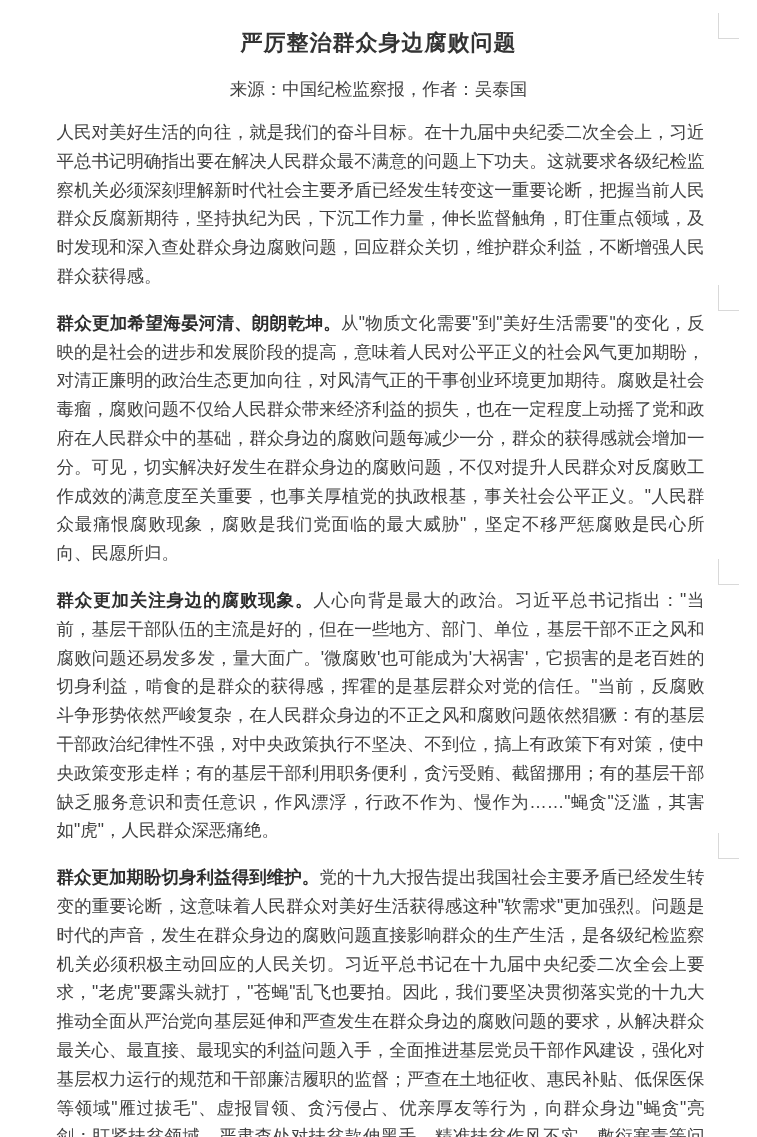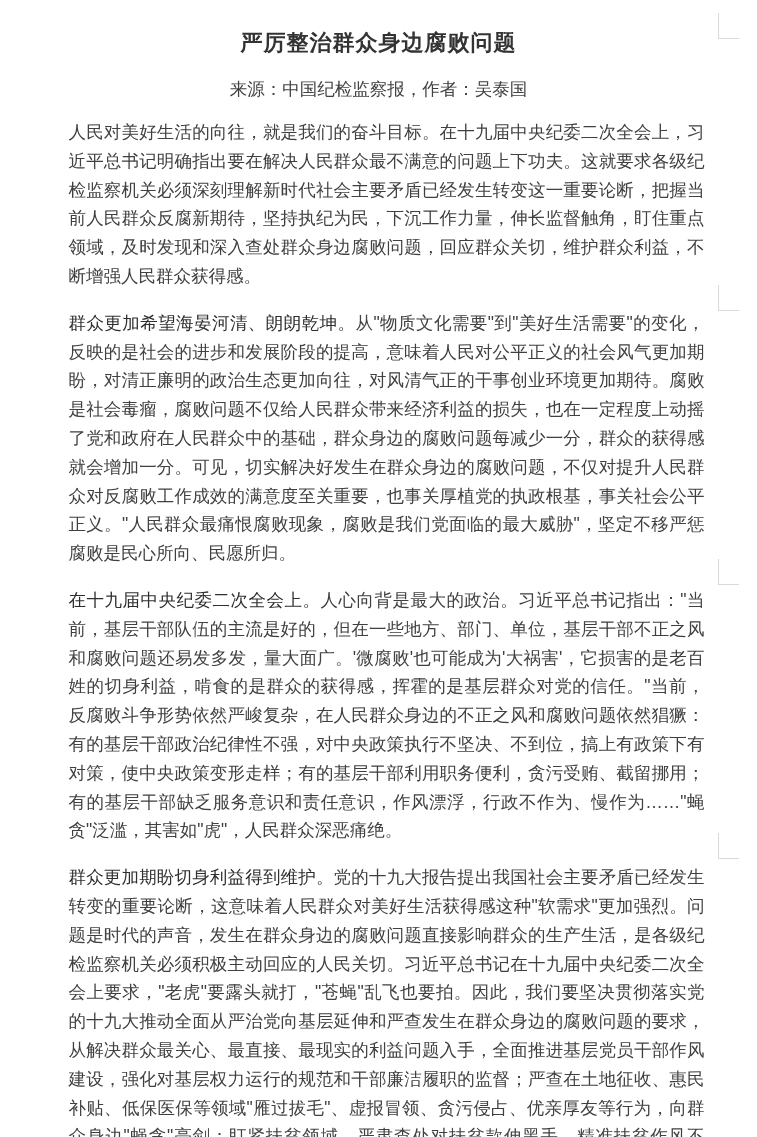--- a/index.html
+++ b/index.html
@@ -40,25 +40,25 @@
   .article{
     margin-top:16px;
     padding:0 36px;
     color:var(--body-text);
     font-size:17.5px;
     line-height:28.8px;
     text-align:justify;
     text-justify:inter-ideograph;
   }
   .article p{
-    margin:0 0 18px 16px;
+    margin:0 0 18px 4px;
   }
   .article p:last-child{margin-bottom:0;}
   .para-lead{
-    font-weight:normal;
+    font-weight:bold;
     color:#2e2e2e;
   }
   .corner-mark{
     position:absolute;
     left:701px;
     width:21px;
     height:26px;
     border-left:1px solid var(--corner-mark);
     border-bottom:1px solid var(--corner-mark);
     pointer-events:none;
@@ -83,20 +83,20 @@
   <div class="doc-byline">来源：中国纪检监察报，作者：吴泰国</div>
 
   <div class="article">
     <p>
       <span>人民对美好生活的向往，就是我们的奋斗目标。在十九届中央纪委二次全会上，习近平总书记明确指出要在解决人民群众最不满意的问题上下功夫。这就要求各级纪检监察机关必须深刻理解新时代社会主要矛盾已经发生转变这一重要论断，把握当前人民群众反腐新期待，坚持执纪为民，下沉工作力量，伸长监督触角，盯住重点领域，及时发现和深入查处群众身边腐败问题，回应群众关切，维护群众利益，不断增强人民群众获得感。</span>
     </p>
     <p>
       <span class="para-lead">群众更加希望海晏河清、朗朗乾坤。</span><span>从"物质文化需要"到"美好生活需要"的变化，反映的是社会的进步和发展阶段的提高，意味着人民对公平正义的社会风气更加期盼，对清正廉明的政治生态更加向往，对风清气正的干事创业环境更加期待。腐败是社会毒瘤，腐败问题不仅给人民群众带来经济利益的损失，也在一定程度上动摇了党和政府在人民群众中的基础，群众身边的腐败问题每减少一分，群众的获得感就会增加一分。可见，切实解决好发生在群众身边的腐败问题，不仅对提升人民群众对反腐败工作成效的满意度至关重要，也事关厚植党的执政根基，事关社会公平正义。"人民群众最痛恨腐败现象，腐败是我们党面临的最大威胁"，坚定不移严惩腐败是民心所向、民愿所归。</span>
     </p>
     <p>
-      <span class="para-lead">在十九届中央纪委二次全会上。</span><span>人心向背是最大的政治。习近平总书记指出："当前，基层干部队伍的主流是好的，但在一些地方、部门、单位，基层干部不正之风和腐败问题还易发多发，量大面广。'微腐败'也可能成为'大祸害'，它损害的是老百姓的切身利益，啃食的是群众的获得感，挥霍的是基层群众对党的信任。"当前，反腐败斗争形势依然严峻复杂，在人民群众身边的不正之风和腐败问题依然猖獗：有的基层干部政治纪律性不强，对中央政策执行不坚决、不到位，搞上有政策下有对策，使中央政策变形走样；有的基层干部利用职务便利，贪污受贿、截留挪用；有的基层干部缺乏服务意识和责任意识，作风漂浮，行政不作为、慢作为……"蝇贪"泛滥，其害如"虎"，人民群众深恶痛绝。</span>
+      <span class="para-lead">群众更加关注身边的腐败现象。</span><span>人心向背是最大的政治。习近平总书记指出："当前，基层干部队伍的主流是好的，但在一些地方、部门、单位，基层干部不正之风和腐败问题还易发多发，量大面广。'微腐败'也可能成为'大祸害'，它损害的是老百姓的切身利益，啃食的是群众的获得感，挥霍的是基层群众对党的信任。"当前，反腐败斗争形势依然严峻复杂，在人民群众身边的不正之风和腐败问题依然猖獗：有的基层干部政治纪律性不强，对中央政策执行不坚决、不到位，搞上有政策下有对策，使中央政策变形走样；有的基层干部利用职务便利，贪污受贿、截留挪用；有的基层干部缺乏服务意识和责任意识，作风漂浮，行政不作为、慢作为……"蝇贪"泛滥，其害如"虎"，人民群众深恶痛绝。</span>
     </p>
     <p>
       <span class="para-lead">群众更加期盼切身利益得到维护。</span><span>党的十九大报告提出我国社会主要矛盾已经发生转变的重要论断，这意味着人民群众对美好生活获得感这种"软需求"更加强烈。问题是时代的声音，发生在群众身边的腐败问题直接影响群众的生产生活，是各级纪检监察机关必须积极主动回应的人民关切。习近平总书记在十九届中央纪委二次全会上要求，"老虎"要露头就打，"苍蝇"乱飞也要拍。因此，我们要坚决贯彻落实党的十九大推动全面从严治党向基层延伸和严查发生在群众身边的腐败问题的要求，从解决群众最关心、最直接、最现实的利益问题入手，全面推进基层党员干部作风建设，强化对基层权力运行的规范和干部廉洁履职的监督；严查在土地征收、惠民补贴、低保医保等领域"雁过拔毛"、虚报冒领、贪污侵占、优亲厚友等行为，向群众身边"蝇贪"亮剑；盯紧扶贫领域，严肃查处对扶贫款伸黑手，精准扶贫作风不实、敷衍塞责等问题，坚决打赢脱贫攻坚战，以实际行动取信于民；创新开展基层巡视巡察工作，建立市、县上下联动的监督网，确保巡视巡察利剑作用有效发挥；坚持把维护党的政治纪律和政治规矩放在首位，忠诚履行党章赋予的监督执纪问责职责，打造人民信赖的反腐铁军。</span>
     </p>
   </div>
 
 </div>
 
 </body></html>

